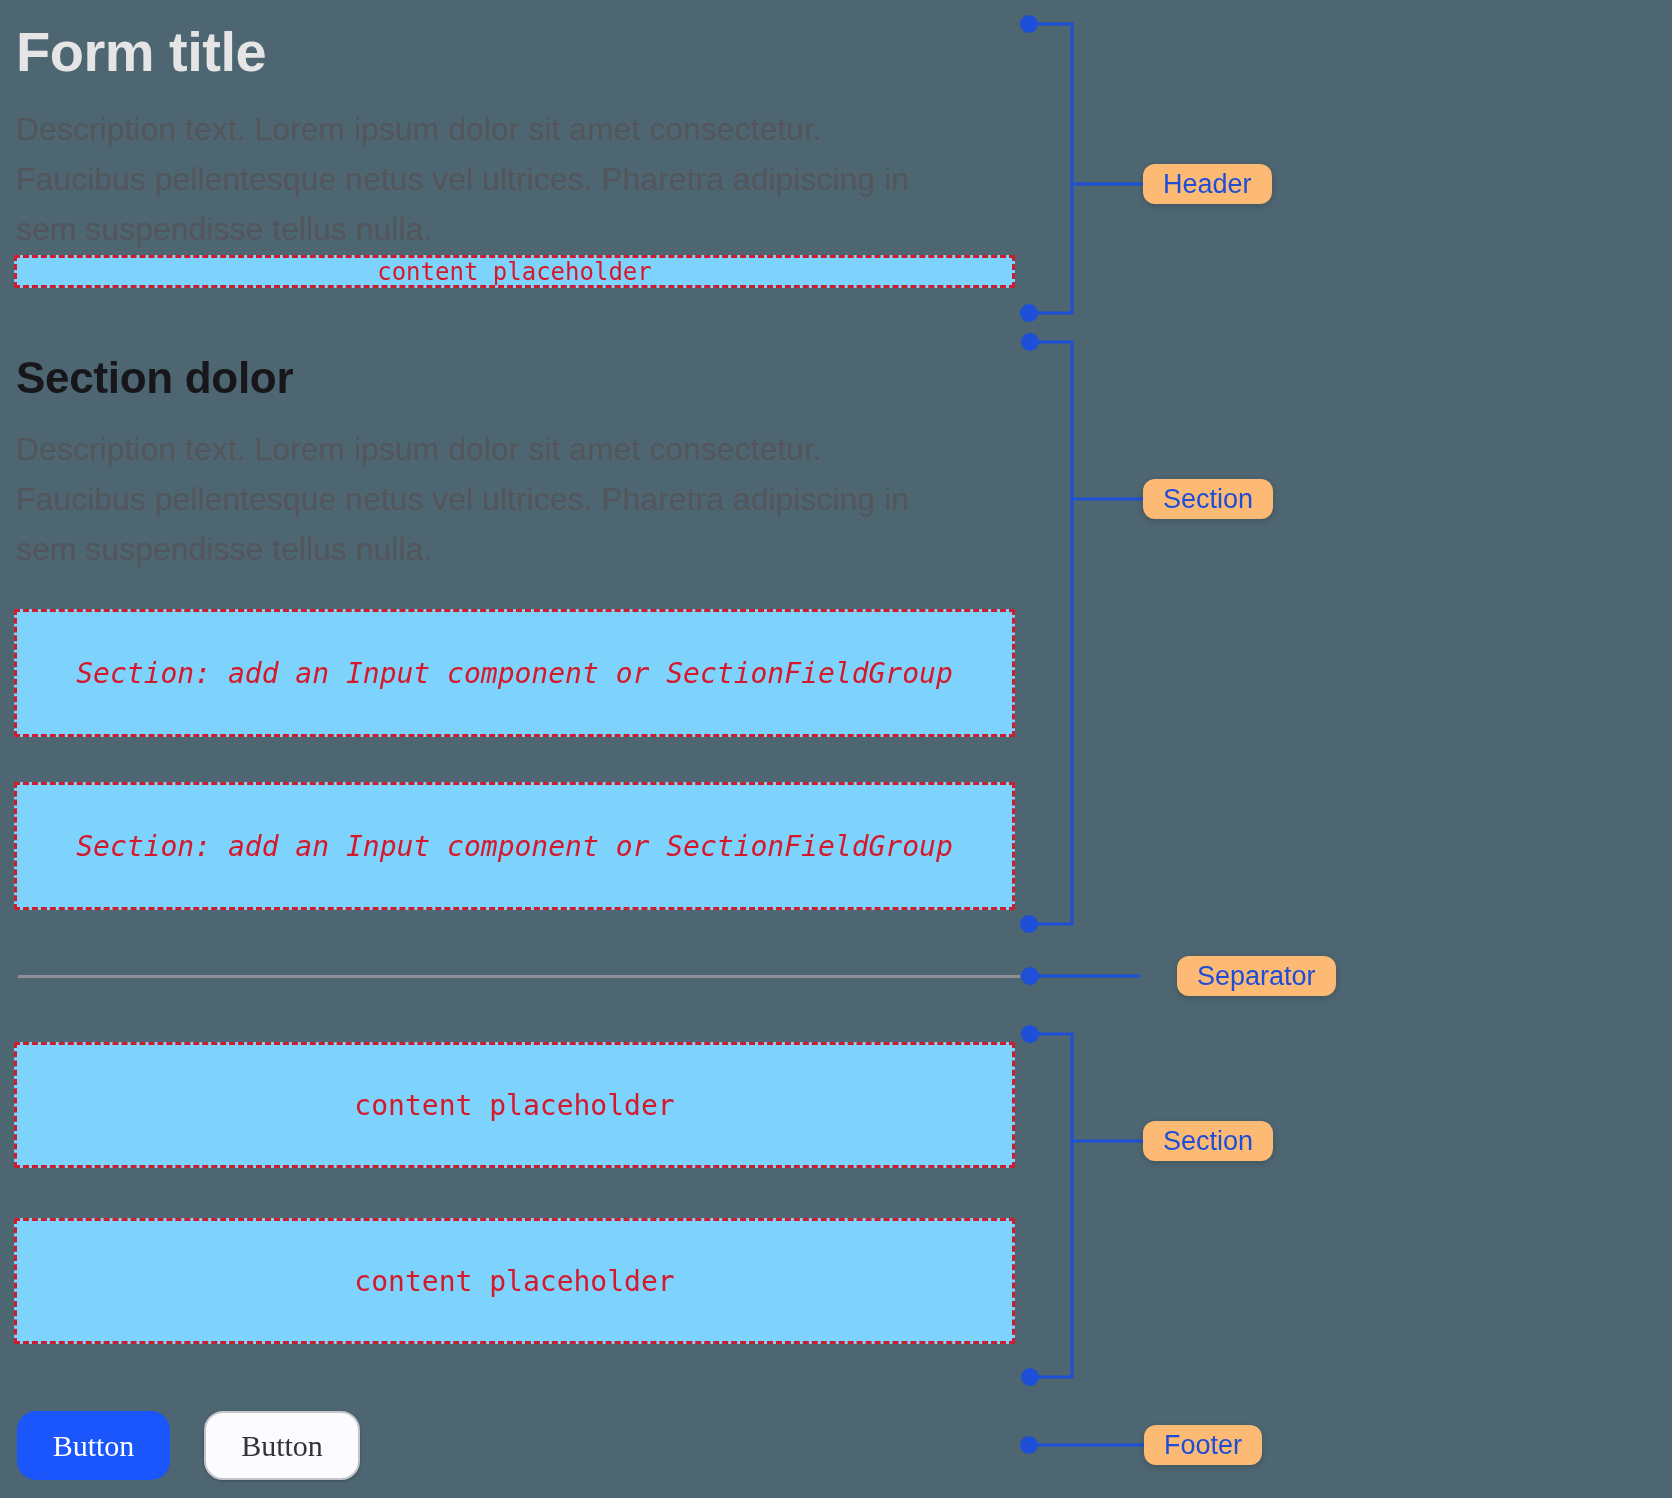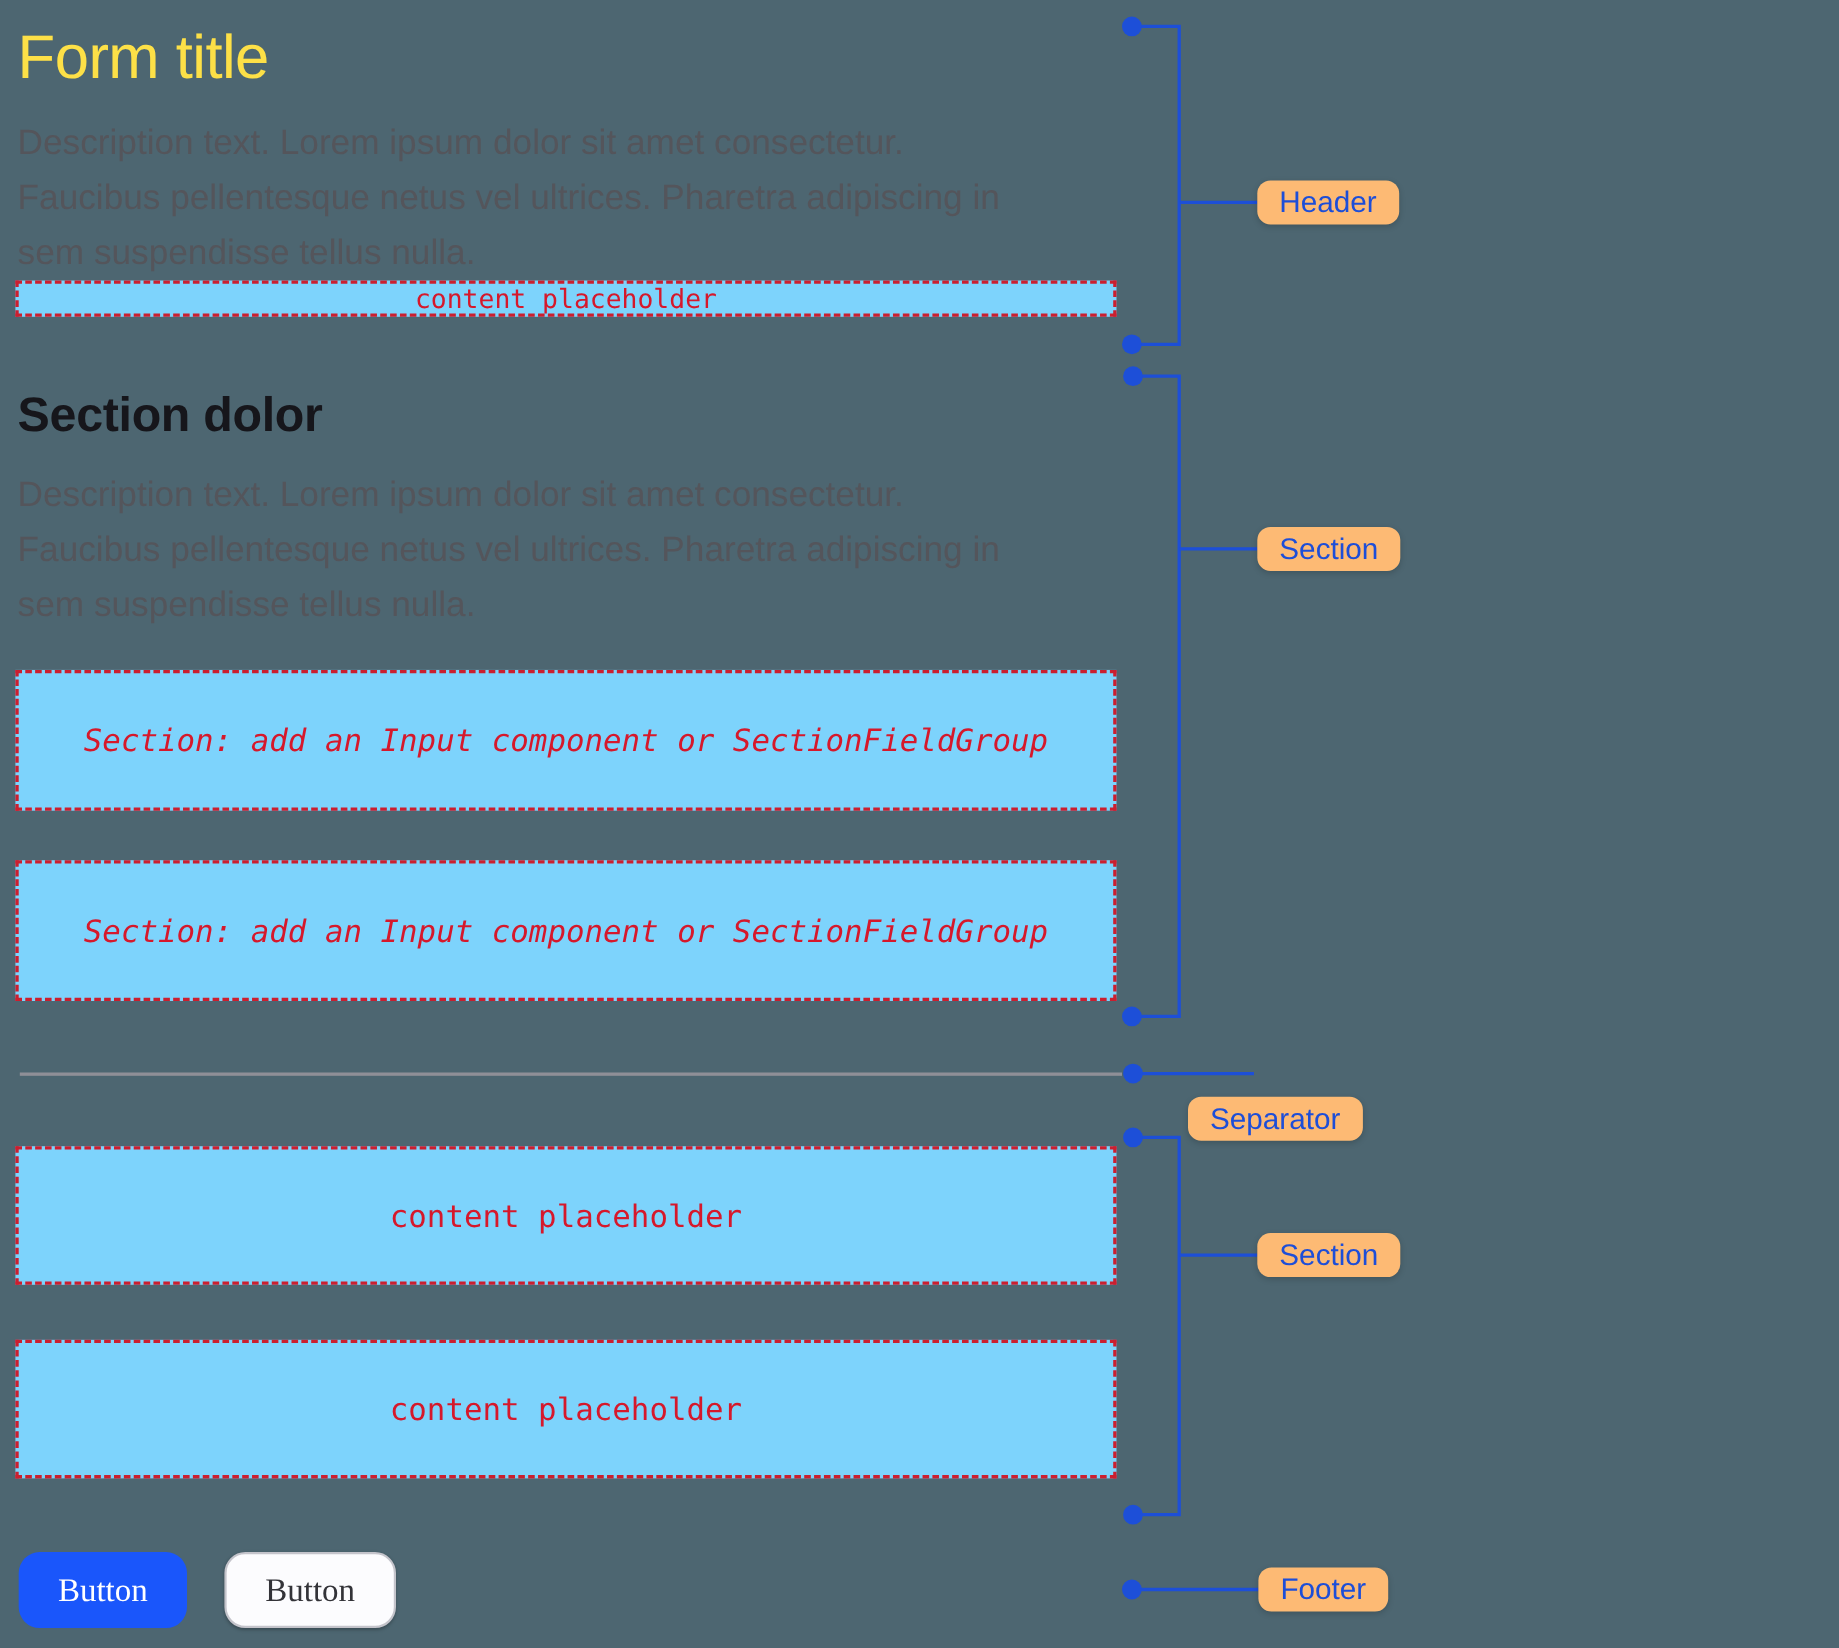--- a/index.html
+++ b/index.html
@@ -7,21 +7,21 @@
     width: 1672px; height: 1498px;
     background: #4D6671;
     font-family: "Liberation Sans", sans-serif;
     overflow: hidden;
   }
   .canvas { position: relative; width: 1672px; height: 1498px; }
 
   
   .form-title {
     position: absolute; left: 16px; top: 18px;
-    font-size: 56px; font-weight: 400; color: #fde047;
+    font-size: 56px; font-weight: 700; color: #e5e5e5;
     letter-spacing: -0.5px; line-height: 1.2;
   }
   .desc {
     position: absolute; left: 16px;
     font-size: 32px; line-height: 50px; color: #54555B;
     white-space: pre-line;
   }
   .desc-1 { top: 104px; }
   .section-title {
     position: absolute; left: 16px; top: 352px;
@@ -74,21 +74,21 @@
     position: absolute;
     height: 40px; padding: 0 20px;
     display: flex; align-items: center; justify-content: center;
     background: #fdba74; color: #1D4ED8;
     font-size: 27px; border-radius: 12px;
     box-shadow: 0 2px 6px rgba(0,0,0,0.18);
     white-space: nowrap;
   }
   .lbl-header    { left: 1143px; top: 164px; }
   .lbl-section-1 { left: 1143px; top: 479px; }
-  .lbl-separator { left: 1080px; top: 956px; margin-top: 41px; }
+  .lbl-separator { left: 1177px; top: 956px; }
   .lbl-section-2 { left: 1143px; top: 1121px; }
   .lbl-footer    { left: 1144px; top: 1425px; }
 </style>
 </head>
 <body>
 
 <div class="canvas">
 
   <div class="form-title">Form title</div>
   <div class="desc desc-1">Description text. Lorem ipsum dolor sit amet consectetur.

